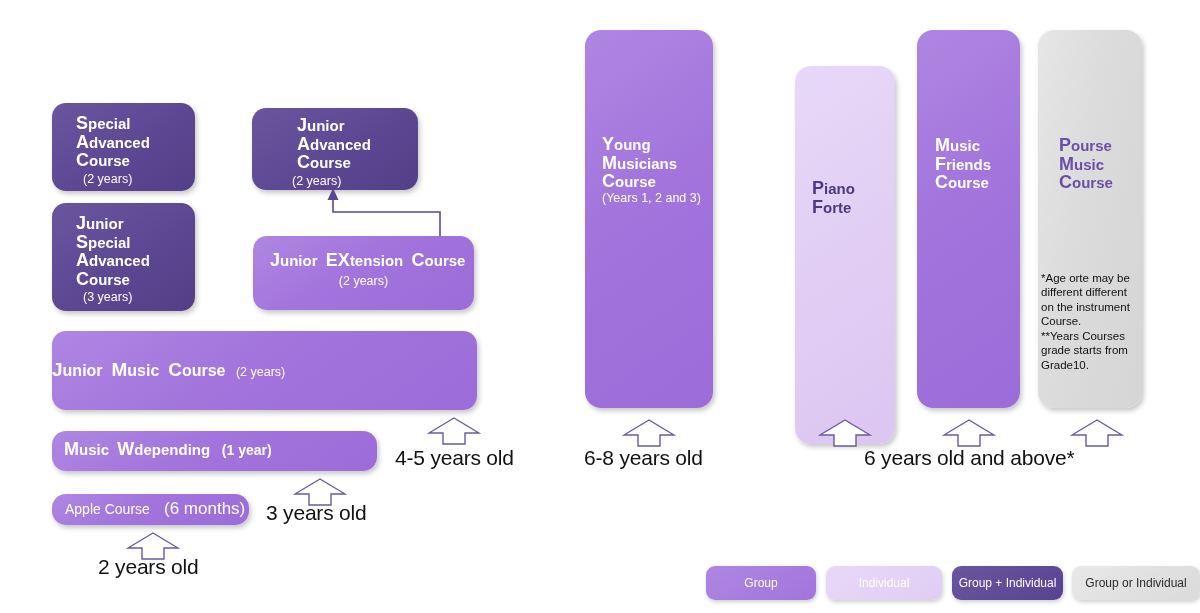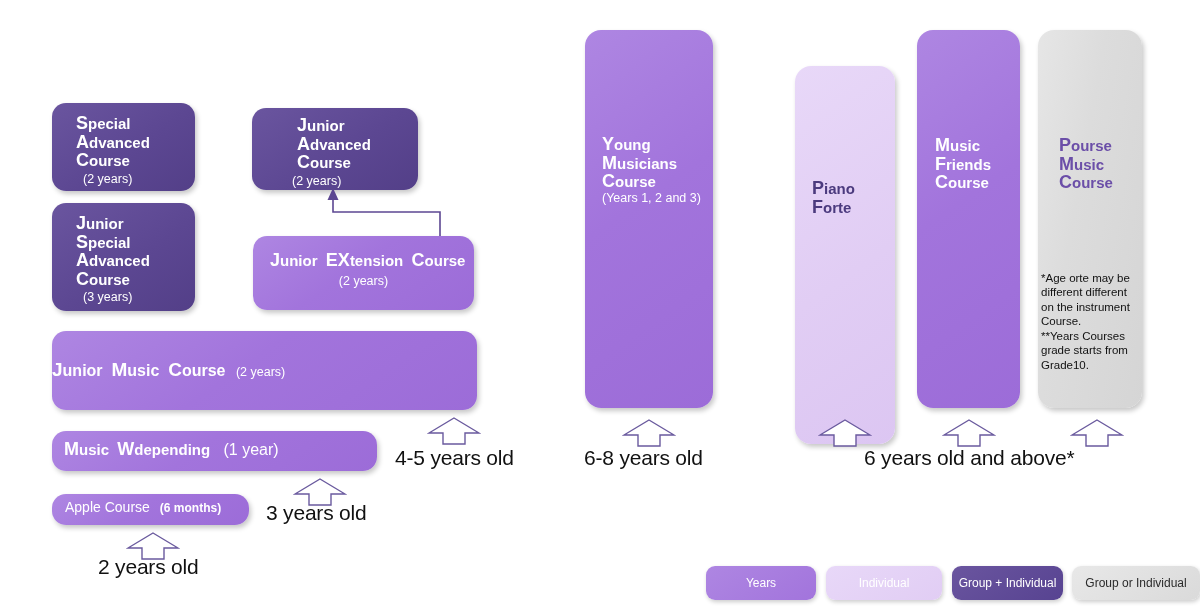--- a/index.html
+++ b/index.html
@@ -163,29 +163,29 @@
   <div class="title-lines" style="left:0; top:29px; font-size:16px;">
     <span class="ln">
       <b class="cap" style="font-size:19px">J</b><span class="rest">unior</span><span>&nbsp; </span><b class="cap" style="font-size:19px">M</b><span class="rest">usic</span><span>&nbsp; </span><b class="cap" style="font-size:19px">C</b><span class="rest">ourse</span><span style="font-size:12.5px; font-weight:normal;">&nbsp;&nbsp; <span>(2 years)</span></span>
     </span>
   </div>
 </div>
 
 <div class="box mid" id="mw">
   <div class="title-lines" style="left:12px; top:9px; font-size:15px;">
     <span class="ln">
-      <b class="cap" style="font-size:18px">M</b><span class="rest">usic</span><span>&nbsp; </span><b class="cap" style="font-size:18px">W</b><span class="rest">depending</span><span style="font-size:16px; font-weight:normal;">&nbsp;&nbsp; <span>(1 year)</span></span>
+      <b class="cap" style="font-size:18px">M</b><span class="rest">usic</span><span>&nbsp; </span><b class="cap" style="font-size:18px">W</b><span class="rest">depending</span><span style="font-size:14px; font-weight:bold;">&nbsp;&nbsp; <span>(1 year)</span></span>
     </span>
   </div>
 </div>
 
 <div class="box mid" id="apple">
   <div class="title-lines" style="left:13px; top:6px; font-size:14px;">
     <span class="ln">
-      <span style="font-weight:normal;">Apple Course</span><span style="font-size:12px; font-weight:bold;">&nbsp;&nbsp; <span>(6 months)</span></span>
+      <span style="font-weight:normal;">Apple Course</span><span style="font-size:17px; font-weight:normal;">&nbsp;&nbsp; <span>(6 months)</span></span>
     </span>
   </div>
 </div>
 
 <div class="box mid col" id="ymc">
   <div class="title-lines" style="left:17px; top:105px; font-size:15px;">
     <span class="ln"><b class="cap" style="font-size:18px">Y</b><span class="rest">oung</span></span>
     <span class="ln"><b class="cap" style="font-size:18px">M</b><span class="rest">usicians</span></span>
     <span class="ln"><b class="cap" style="font-size:18px">C</b><span class="rest">ourse</span></span>
     <span class="dur" style="font-size:12.5px; margin-top:1px;">(Years 1, 2 and 3)</span>
@@ -267,21 +267,21 @@
     </svg>
 </div>
 
 <div class="age" style="left:98px;  top:555px;">2 years old</div>
 <div class="age" style="left:266px; top:501px;">3 years old</div>
 <div class="age" style="left:395px; top:446px;">4-5 years old</div>
 <div class="age" style="left:584px; top:446px;">6-8 years old</div>
 <div class="age" style="left:864px; top:446px;">6 years old and above*</div>
 
 <div class="legend-item" id="lg-group">
-  <span>Years</span>
+  <span>Group</span>
 </div>
 <div class="legend-item" id="lg-individual">
   <span>Individual</span>
 </div>
 <div class="legend-item" id="lg-both">
   <span>Group + Individual</span>
 </div>
 <div class="legend-item" id="lg-or">
   <span>Group or Individual</span>
 </div>

